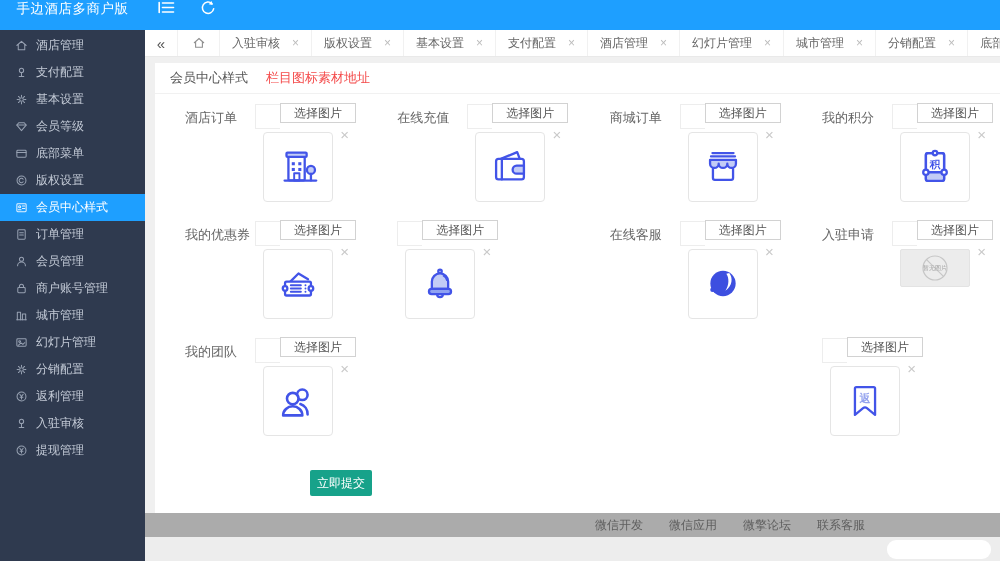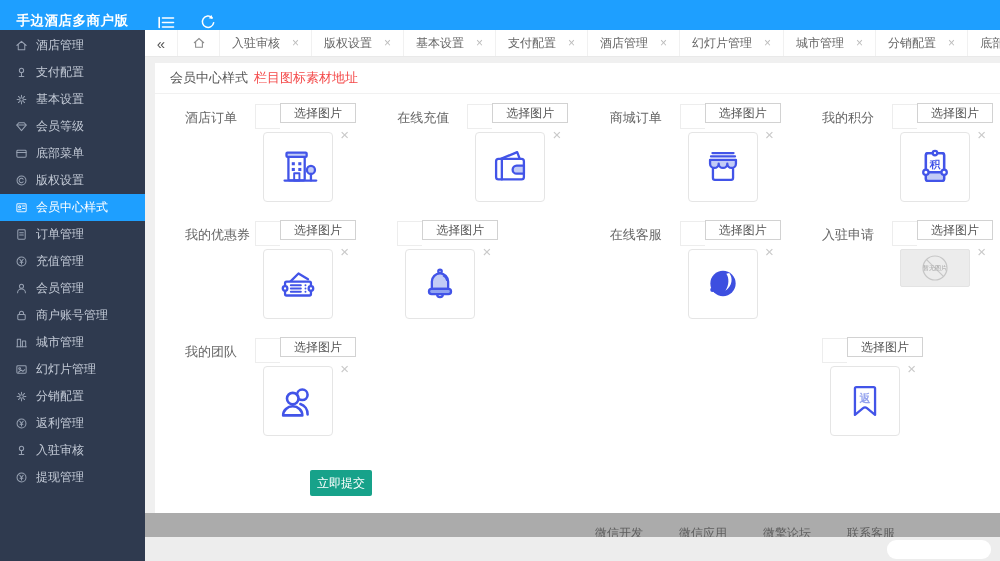--- a/index.html
+++ b/index.html
@@ -2,21 +2,21 @@
 <html style="--blue: #1E9FFF; --side: #2F3A4F; --red: #F44A4A; --green: #17A28A;"><head>
 <meta charset="utf-8">
 <style>
   * { margin:0; padding:0; box-sizing:border-box; }
   html,body { width:1000px; height:561px; overflow:hidden;
     font-family:"Liberation Sans","DejaVu Sans",sans-serif; background:#f0f0f0; }
   #app { position:relative; width:1000px; height:561px; }
 
   
   .topbar { position:absolute; left:0; top:0; width:1000px; height:30px;
-    background:var(--blue,#1E9FFF); display:flex; align-items:flex-end; z-index:5;font-weight:bold; }
+    background:var(--blue,#1E9FFF); display:flex; align-items:flex-start; z-index:5; }
   .logo { width:145px; display:flex; align-items:center; justify-content:center;
     color:#fff; font-size:13.5px; letter-spacing:.5px; }
   .topbar-btn { width:42px; display:flex; align-items:center; justify-content:center; cursor:pointer; }
 
   
   .sidebar { position:absolute; left:0; top:30px; width:145px; height:531px;
     background:var(--side,#2F3A4F); padding-top:2px; }
   .side-item { height:27px; display:flex; align-items:center; padding-left:15px;
     color:#c3cad6; font-size:12px; cursor:pointer; white-space:nowrap; }
   .side-item .icn { width:13px; height:13px; margin-right:8px; color:#97a1b2; flex:none; display:flex; }
@@ -34,21 +34,21 @@
     border-right:1px solid #f1f1f1; cursor:pointer; }
   .tab { flex:none; display:flex; align-items:center; padding:0 12px;
     border-right:1px solid #f1f1f1; font-size:12px; color:#666; white-space:nowrap; cursor:pointer; }
   .tab .x { margin-left:12px; color:#bcbcbc; font-size:12px; cursor:pointer; }
 
   
   .panel { position:absolute; left:10px; top:33px; width:845px; height:450px; background:#fff; }
   .panel-header { height:31px; display:flex; align-items:center; padding-left:15px;
     border-bottom:1px solid #f1f1f1; }
   .panel-title { font-size:13px; color:#555; }
-  .hint-link { font-size:13px; color:var(--red,#F44A4A); margin-left:6px; cursor:pointer; text-decoration:none; }
+  .hint-link { font-size:13px; color:var(--red,#F44A4A); margin-left:18px; cursor:pointer; text-decoration:none; }
 
   .grid { padding:9px 0 0 30px; }
   .grid-row { display:flex; margin-bottom:18px;justify-content:space-between; }
   .cell { width:178px; flex:none; display:flex; }
   .cell-label { width:70px; flex:none; font-size:13px; color:#666; padding-top:6px; white-space:nowrap; }
   .cell-main { flex:none; }
   .upload { display:flex; height:26px; }
   .upload-input { width:25px; height:25px; margin-top:1px; background:#fff;
     border:1px solid #ededed; border-right:none; }
   .upload-btn { height:20px; padding:0 13px; background:#fff; border:1px solid #d2d2d2;
@@ -59,21 +59,21 @@
   .preview.gray { width:70px; height:38px; border:1px solid #e3e3e3; border-radius:2px;
     background:#ececec; }
   .close-x { position:absolute; right:-16px; top:-5px; color:#c9c9c9; font-size:15px;
     line-height:1; cursor:pointer; }
 
   .submit-btn { margin:16px 16px 0 155px; width:62px; height:26px; border:none; border-radius:2px;
     background:var(--green,#17A28A); color:#fff; font-size:12px; cursor:pointer; font-family:inherit; }
 
   
   .footer-bar { position:absolute; left:0; top:483px; width:855px; height:24px; background:#ababab; }
-  .footer-links { position:absolute; left:450px; top:8px; height:24px; display:flex; align-items:center; gap:36px; }
+  .footer-links { position:absolute; left:450px; top:0; height:24px; display:flex; align-items:center; gap:26px; }
   .footer-link { font-size:12px; color:#5e5e5e; cursor:pointer; text-decoration:none; white-space:nowrap; }
   .footer-bottom { position:absolute; left:0; top:507px; width:855px; height:24px; background:#ededed; }
   .watermark { position:absolute; right:9px; top:3px; width:104px; height:19px;
     background:#fff; border-radius:9px; }
 </style>
 </head>
 <body>
 
 <div id="app">
 
@@ -161,29 +161,20 @@
         <span>会员中心样式</span>
       </div>
       <div class="side-item">
         <span class="icn">
           <svg width="13" height="13" viewBox="0 0 14 14" fill="none" stroke="currentColor" stroke-width="1.1" stroke-linecap="round" stroke-linejoin="round">
             <rect x="3" y="2" width="8" height="10" rx="1"></rect>
             <path d="M5 5 H9 M5 7.5 H9"></path>
           </svg>
         </span>
         <span>订单管理</span>
-      </div>
-      <div class="side-item">
-        <span class="icn">
-          <svg width="13" height="13" viewBox="0 0 14 14" fill="none" stroke="currentColor" stroke-width="1.1" stroke-linecap="round" stroke-linejoin="round">
-            <circle cx="7" cy="7" r="4.8"></circle>
-            <path d="M5.2 4.6 L7 7 L8.8 4.6 M7 7 V9.7 M5.5 7.9 H8.5"></path>
-          </svg>
-        </span>
-        <span>充值管理</span>
       </div>
       <div class="side-item">
         <span class="icn">
           <svg width="13" height="13" viewBox="0 0 14 14" fill="none" stroke="currentColor" stroke-width="1.1" stroke-linecap="round" stroke-linejoin="round">
             <circle cx="7" cy="4.5" r="2.2"></circle>
             <path d="M2.8 11.5 A4.2 4 0 0 1 11.2 11.5"></path>
           </svg>
         </span>
         <span>会员管理</span>
       </div>

